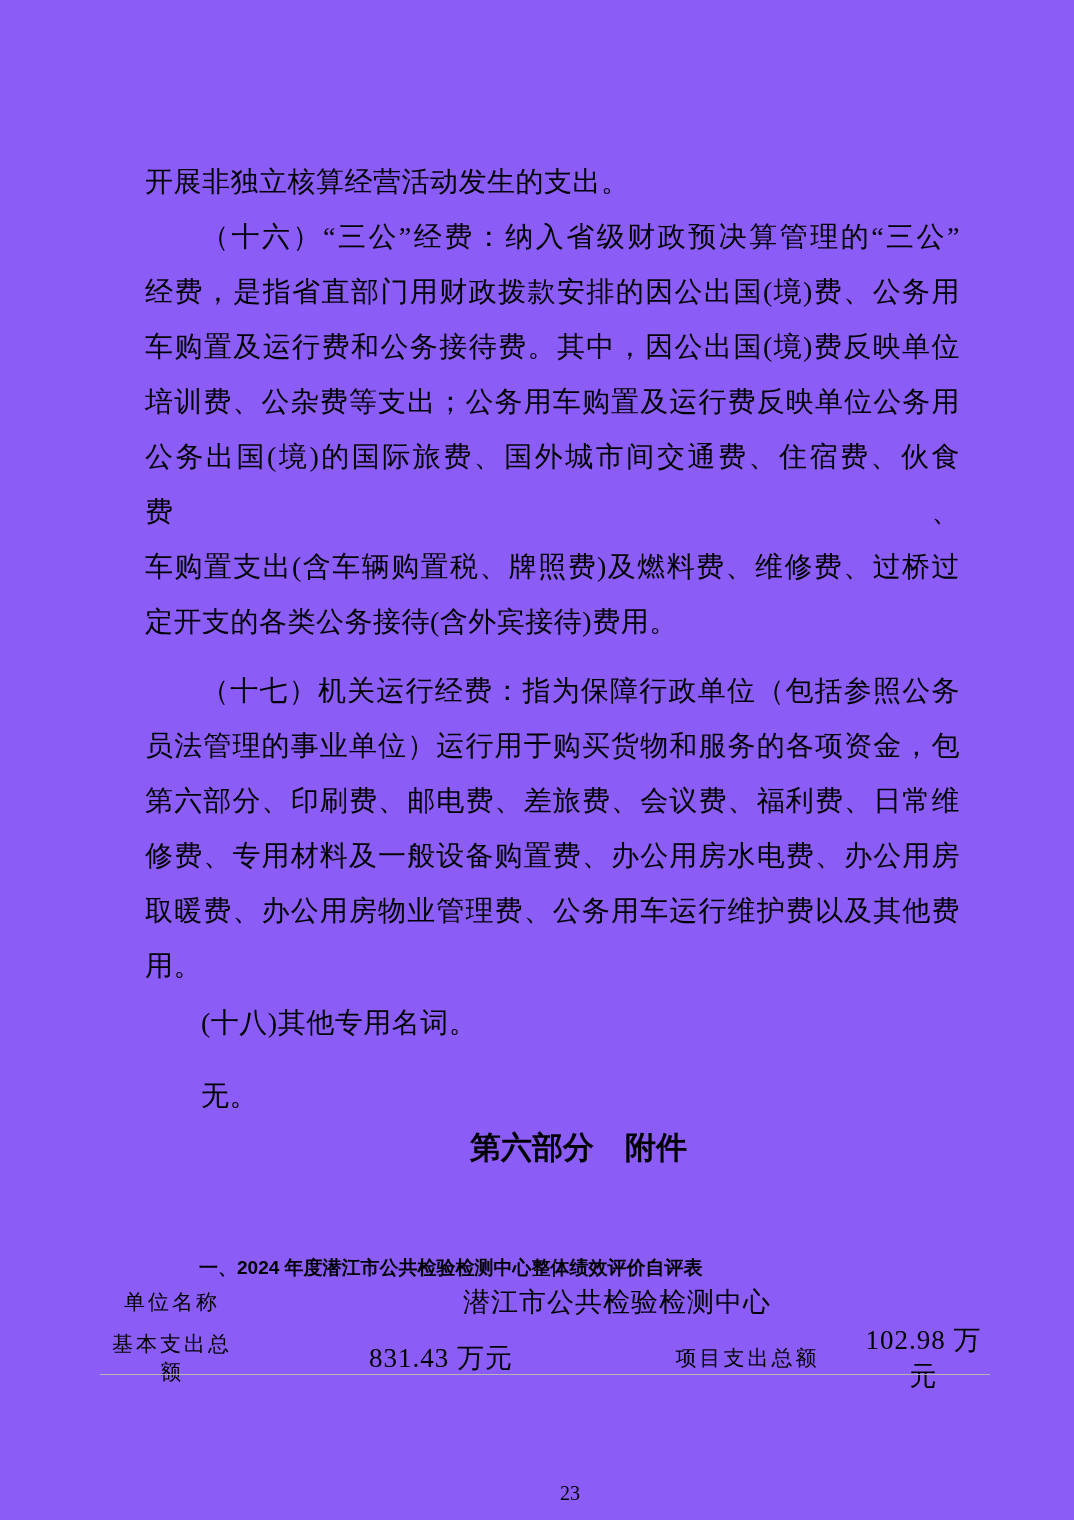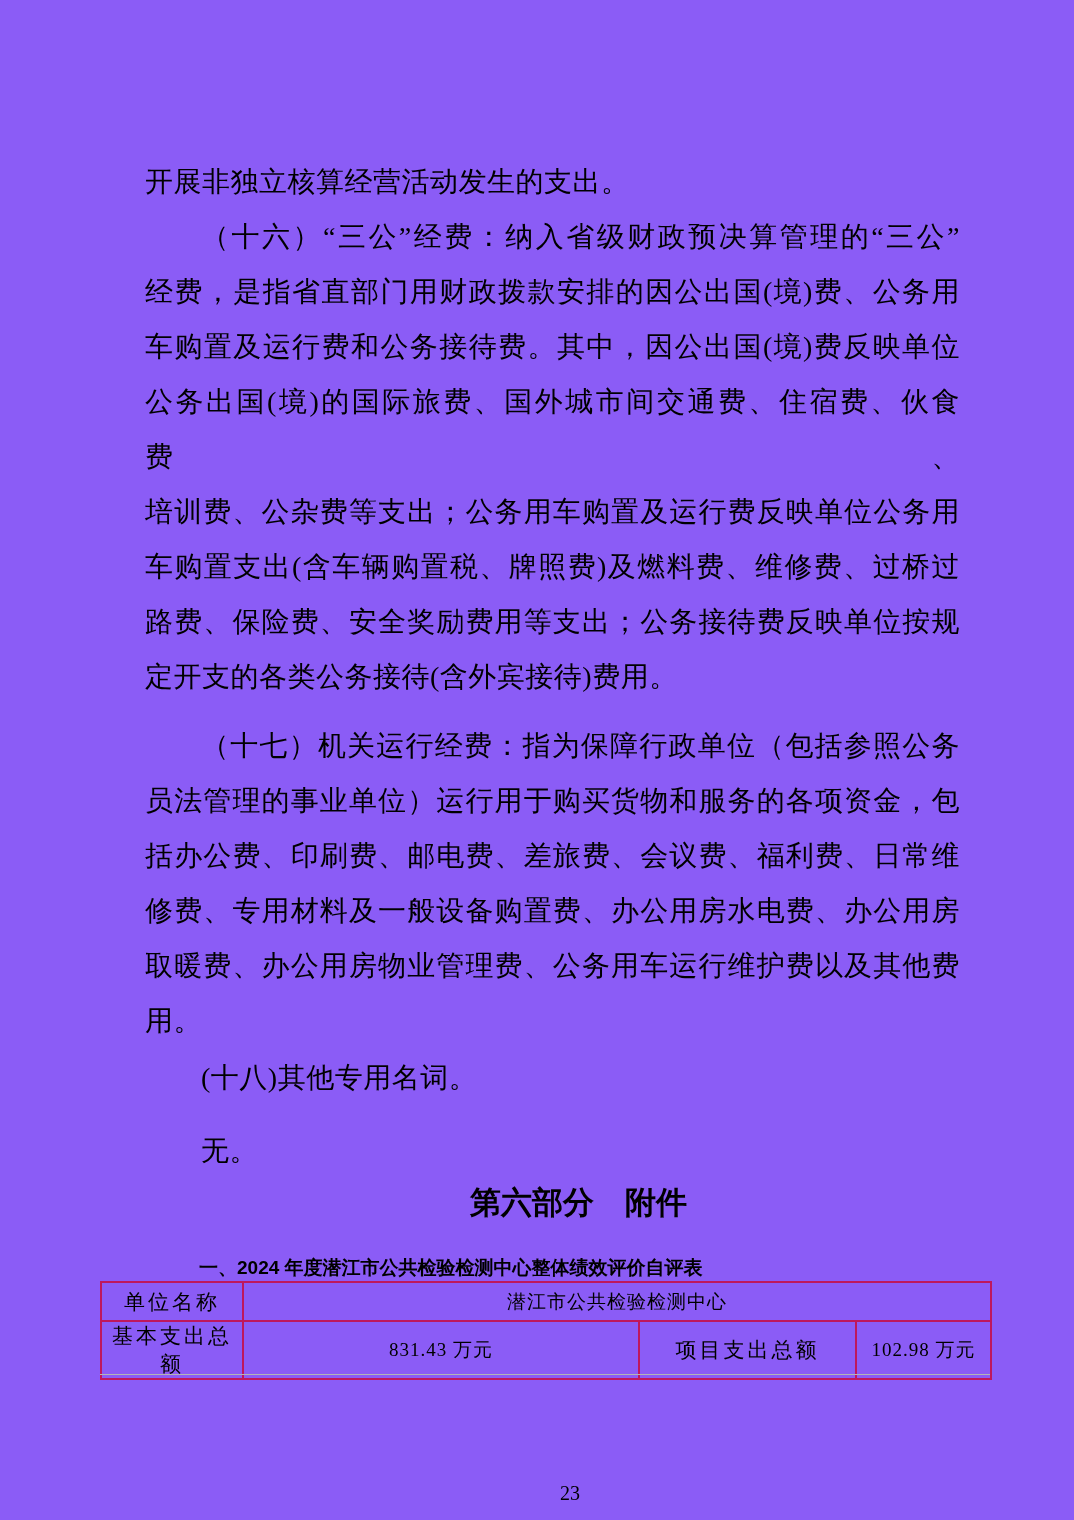--- a/index.html
+++ b/index.html
@@ -65,34 +65,34 @@
   }
   table.self-eval {
     position: absolute;
     left: 100px;
     top: 1281px;
     width: 890px;
     border-collapse: collapse;
     table-layout: fixed;
   }
   table.self-eval td {
-    border: 2px solid #be185d;
+    border: 2px solid #8b5cf6;
     text-align: center;
     vertical-align: middle;
     padding: 0;
     overflow: hidden;
   }
   tr.row-unit { height: 39px; }
   tr.row-totals { height: 48px; }
   td.label-cell {
     font-size: 21px;
     letter-spacing: 3px;
   }
   td.value-cell {
-    font-size: 19px;
+    font-size: 27px;
     letter-spacing: 1px;
     margin-left: 30px;
   }
   .table-cont-line {
     position: absolute;
     left: 100px;
     top: 1374px;
     width: 890px;
     height: 1px;
     background: #b5b5b5;
@@ -115,30 +115,29 @@
 
   <div class="content">
     <div id="paragraphs">
         <div class="para p15">
           <div class="line last">开展非独立核算经营活动发生的支出。</div>
         </div>
         <div class="para p16">
           <div class="line full indent">（十六）“三公”经费：纳入省级财政预决算管理的“三公”</div>
           <div class="line full">经费，是指省直部门用财政拨款安排的因公出国(境)费、公务用</div>
           <div class="line full">车购置及运行费和公务接待费。其中，因公出国(境)费反映单位</div>
+          <div class="line full">培训费、公杂费等支出；公务用车购置及运行费反映单位公务用</div>
           <div class="line full">公务出国(境)的国际旅费、国外城市间交通费、住宿费、伙食费、</div>
-          <div class="line full">培训费、公杂费等支出；公务用车购置及运行费反映单位公务用</div>
           <div class="line full">车购置支出(含车辆购置税、牌照费)及燃料费、维修费、过桥过</div>
-          <div class="line full">路费、保险费、安全奖励费用等支出；公务接待费反映单位按规</div>
           <div class="line last">定开支的各类公务接待(含外宾接待)费用。</div>
         </div>
         <div class="para p17">
           <div class="line full indent">（十七）机关运行经费：指为保障行政单位（包括参照公务</div>
           <div class="line full">员法管理的事业单位）运行用于购买货物和服务的各项资金，包</div>
-          <div class="line full">括办公费、印刷费、邮电费、差旅费、会议费、福利费、日常维</div>
+          <div class="line full">第六部分、印刷费、邮电费、差旅费、会议费、福利费、日常维</div>
           <div class="line full">修费、专用材料及一般设备购置费、办公用房水电费、办公用房</div>
           <div class="line full">取暖费、办公用房物业管理费、公务用车运行维护费以及其他费</div>
           <div class="line last">用。</div>
         </div>
         <div class="para p18">
           <div class="line last indent">(十八)其他专用名词。</div>
         </div>
         <div class="para pnone">
           <div class="line last indent">无。</div>
         </div>

